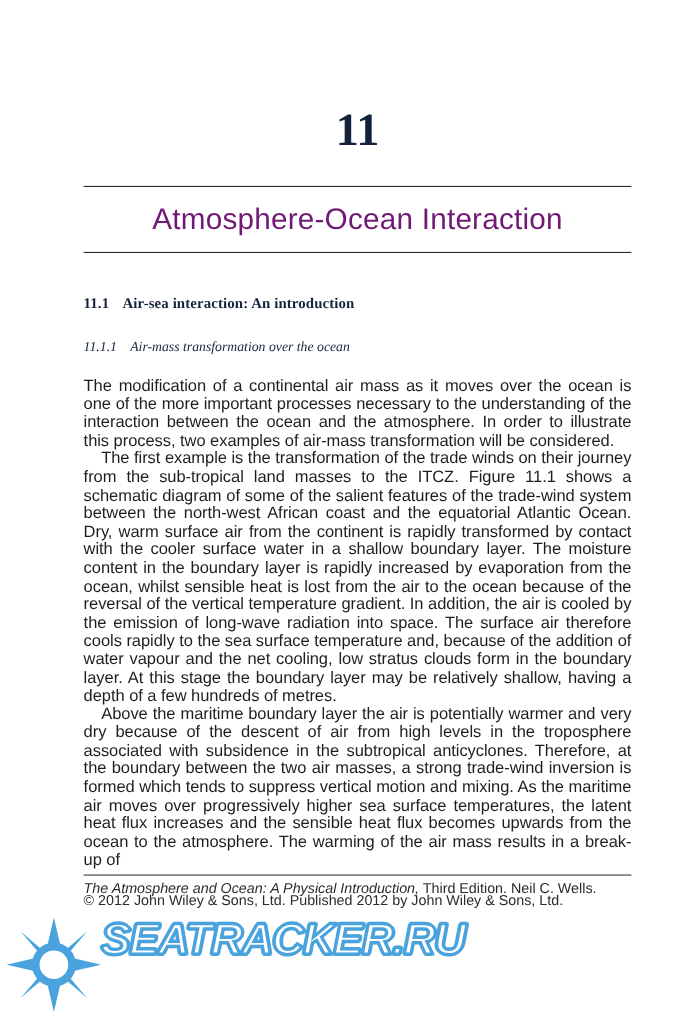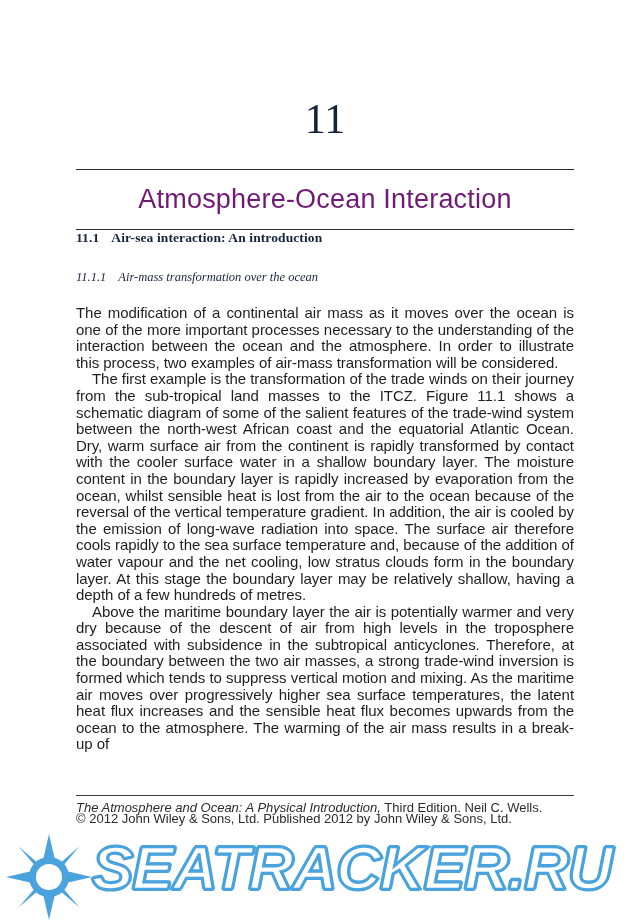--- a/index.html
+++ b/index.html
@@ -28,21 +28,21 @@
   .content {
     position: absolute;
     left: 76px;
     top: 0;
     width: 498px;
   }
 
   .chapter-number {
     text-align: center;
     font-size: 42px;
-    font-weight: normal;
+    font-weight: bold;
     color: #14213a;
     letter-spacing: 0px;
     margin-top: 98px;
     line-height: 1;
     font-family: "Liberation Serif", serif;
   }
 
   .rule {
     border: 0;
     border-top: 1.1px solid #2a2a2a;
@@ -55,20 +55,21 @@
   .chapter-title {
     text-align: center;
     font-size: 27px;
     color: #701a75;
     margin-top: 14px;
     letter-spacing: 0.2px;
     font-weight: 400;
   }
 
   .sec-head {
+    margin-top: 38px;
     font-size: 13.5px;
     font-weight: bold;
     color: #16233f;
     font-family: "Liberation Serif", serif;
     letter-spacing: 0.1px;
   }
   .sec-head .num { margin-right: 12px; }
 
   .subsec-head {
     margin-top: 24px;
@@ -116,21 +117,21 @@
     top: 826px;
     width: 635px;
     height: 96px;
     pointer-events: none;
   }
   .wm-text {
     position: absolute;
     left: 92px;
     top: 6px;
     font-family: "Liberation Sans", sans-serif;
-    font-size: 62px;
+    font-size: 40px;
     font-weight: bold;
     font-style: italic;
     letter-spacing: -1px;
     color: #ffffff;
     -webkit-text-stroke: 2.6px #4aa3dd;
     text-shadow:
       -2px 0 #4aa3dd, 2px 0 #4aa3dd, 0 -2px #4aa3dd, 0 2px #4aa3dd;
     white-space: nowrap;
   }
   .wm-sun {

